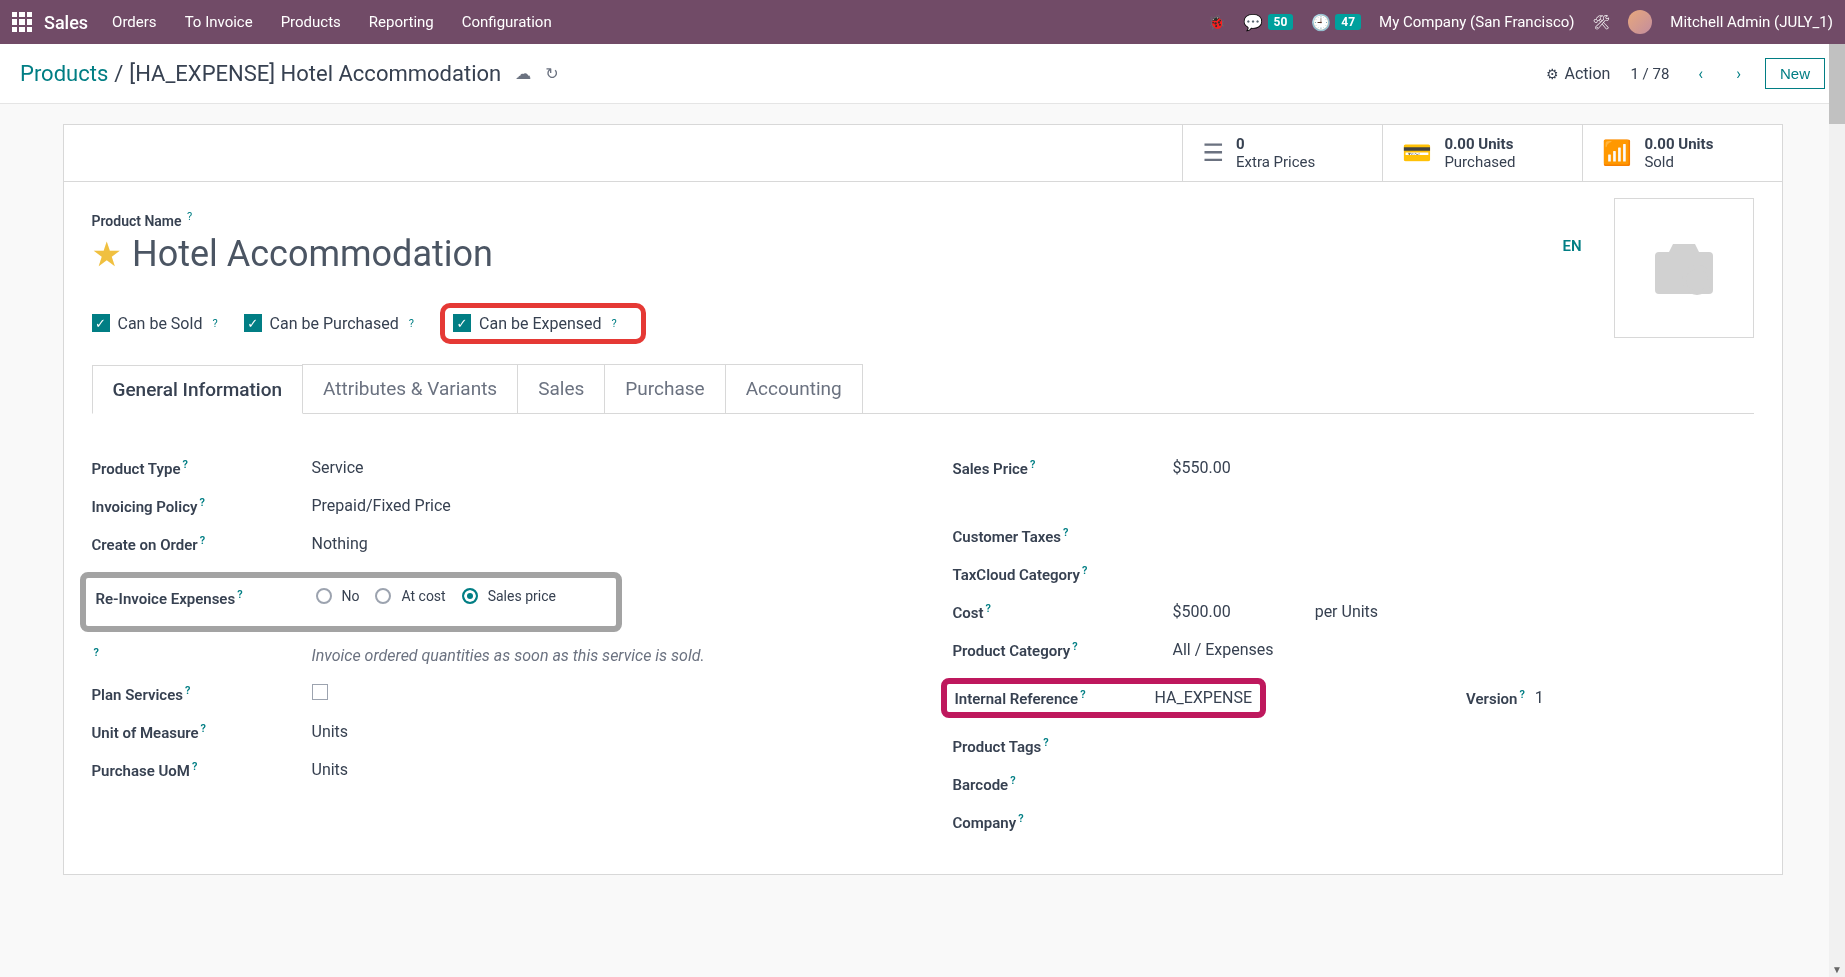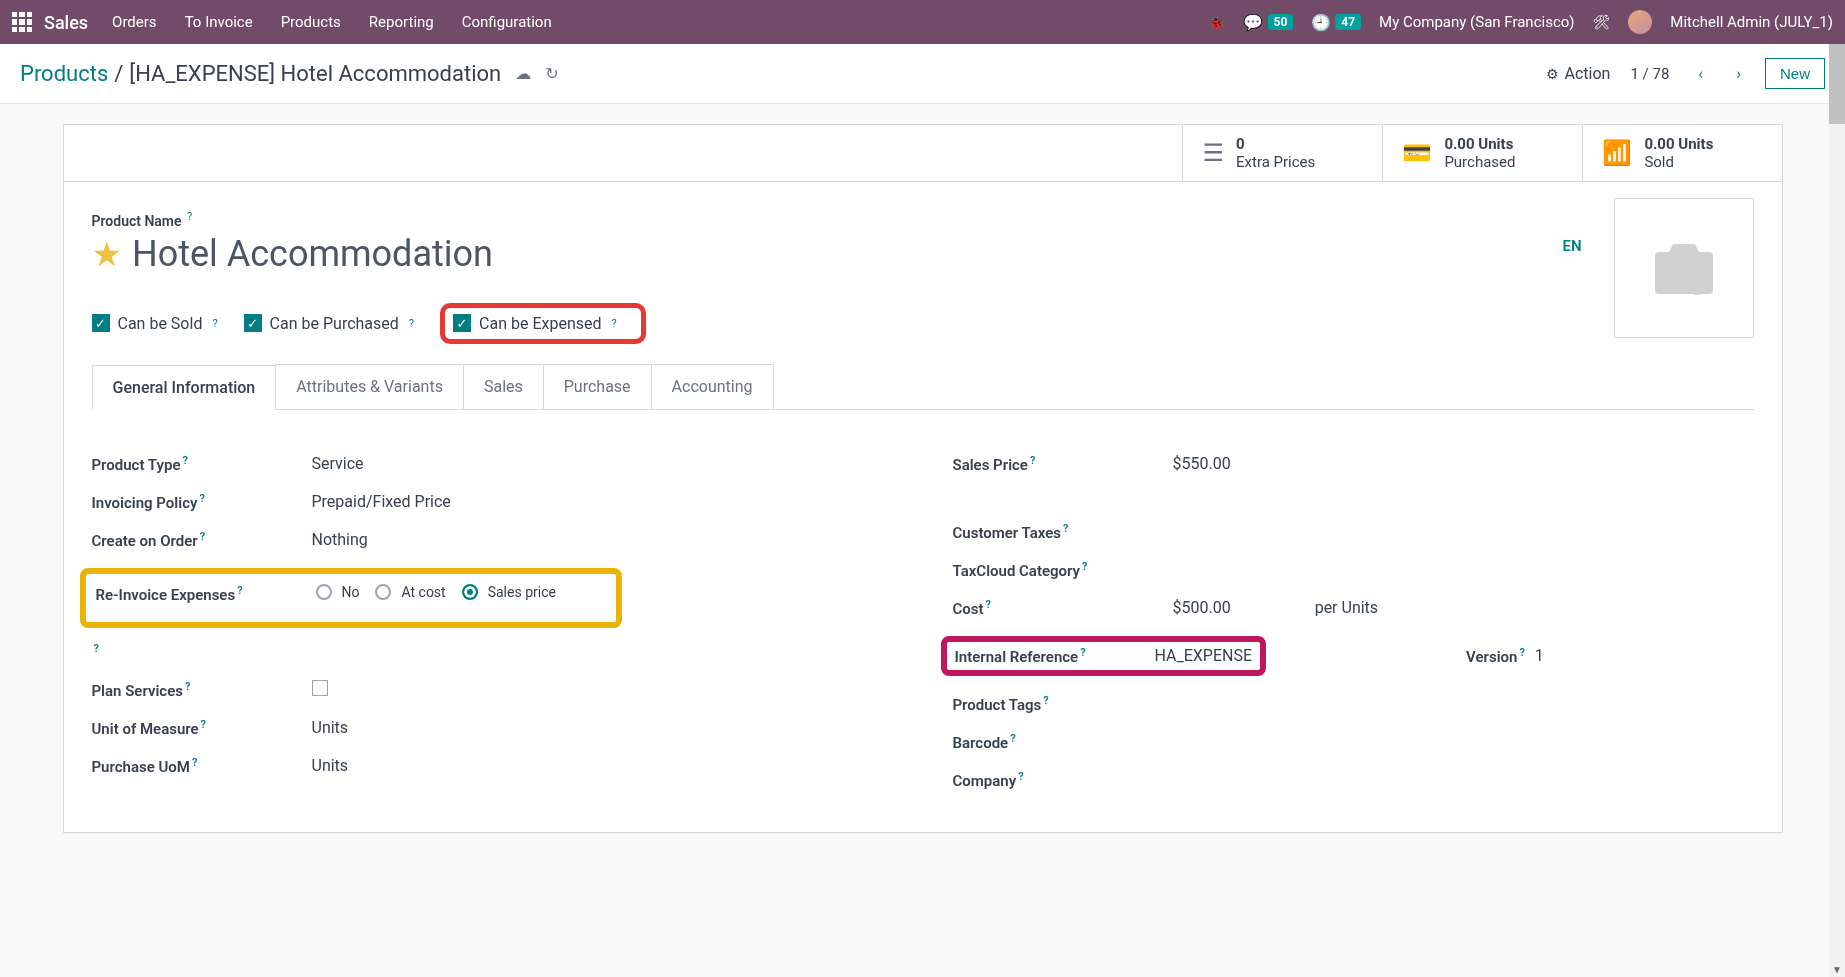--- a/index.html
+++ b/index.html
@@ -100,42 +100,42 @@
     font-size:13px; cursor:pointer;
   }
   .highlight-box {
     border: 5px solid #e53935; border-radius: 10px;
     padding: 6px 24px 6px 8px;
   }
 
   .tabs { display:flex; margin-top:20px; border-bottom:1px solid #d8d8d8; }
   .tab {
     padding: 12px 20px; border:1px solid #d8d8d8; border-bottom:none;
-    background:white; font-size:16px; cursor:pointer; margin-right:-1px;
+    background:white; font-size:19px; cursor:pointer; margin-right:-1px;
     color:#6b7280;
   }
   .tab.active { color:#374151; font-weight:500; position:relative; top:1px; background:white; border-bottom:1px solid white; }
 
   .details { display:flex; padding: 24px 28px; gap: 60px; }
   .col { flex:1; }
   .field-row { display:flex; margin-bottom:18px; align-items:flex-start; }
   .field-label { width: 220px; font-weight:600; font-size:15px; }
   .field-value { font-size:16px; color:#374151; }
   .radio-group { display:flex; flex-direction:row; gap:16px; }
   .radio-item { display:flex; align-items:center; gap:10px; cursor:pointer; }
   .radio {
     width:16px; height:16px; border-radius:50%; border:2px solid #9ca3af;
     display:inline-block;
   }
   .radio.checked { border-color:#017e84; background:#017e84; box-shadow: inset 0 0 0 3px white; }
   .hint { font-style:italic; color:#6b7280; font-size:16px; }
   .empty-chk { width:16px; height:16px; border:1px solid #9ca3af; display:inline-block; cursor:pointer; }
   .cost-unit { margin-left: 80px; }
   .highlight-left {
-    border:6px solid #eab308; border-radius:8px;
+    border:6px solid #a3a3a3; border-radius:8px;
     padding: 10px 60px 18px 10px; margin-left:-12px; margin-bottom:14px;
     display:inline-block;
   }
   .highlight-small {
     border:6px solid #be185d; border-radius:8px;
     padding: 4px 8px; margin-left:-12px; display:inline-block;
   }
   .ver-field { display:inline-flex; margin-left: 200px;}
   .scrollbar { position:fixed; right:0; top:44px; bottom:0; width:16px; background:#f1f1f1; }
   .scroll-thumb { background:#c1c1c1; width:100%; height:80px; position:absolute; top:0; }
@@ -308,20 +308,21 @@
               <div class="radio-item">
                   <span class="radio checked"></span>
                   <span>Sales price</span>
                 </div>
             </div>
           </div>
         </div>
 
         <div class="field-row">
           <div class="field-label"><span class="help-q">?</span></div>
+          <div class="hint">Invoice ordered quantities as soon as this service is sold.</div>
         </div>
 
         <div class="field-row">
           <div class="field-label"><span>Plan Services</span><span class="help-q">?</span></div>
           <div class="field-value"><span class="empty-chk"></span></div>
         </div>
         <div class="field-row">
           <div class="field-label"><span>Unit of Measure</span><span class="help-q">?</span></div>
           <div class="field-value">Units</div>
         </div>
@@ -342,20 +343,24 @@
         </div>
         <div class="field-row">
           <div class="field-label"><span>TaxCloud Category</span><span class="help-q">?</span></div>
         </div>
         <div class="field-row">
           <div class="field-label"><span>Cost</span><span class="help-q">?</span></div>
           <div class="field-value">
             <span>$500.00</span>
             <span class="cost-unit">per Units</span>
           </div>
+        </div>
+        <div class="field-row">
+          <div class="field-label"><span>Product Category</span><span class="help-q">?</span></div>
+          <div class="field-value">All / Expenses</div>
         </div>
 
         <div class="field-row" style="align-items:center;">
           <span class="highlight-small">
             <span style="display:inline-flex; align-items:center;">
               <span class="field-label" style="width:200px;"><span>Internal Reference</span><span class="help-q">?</span></span>
               <span class="field-value">HA_EXPENSE</span>
             </span>
           </span>
           <span class="ver-field">

